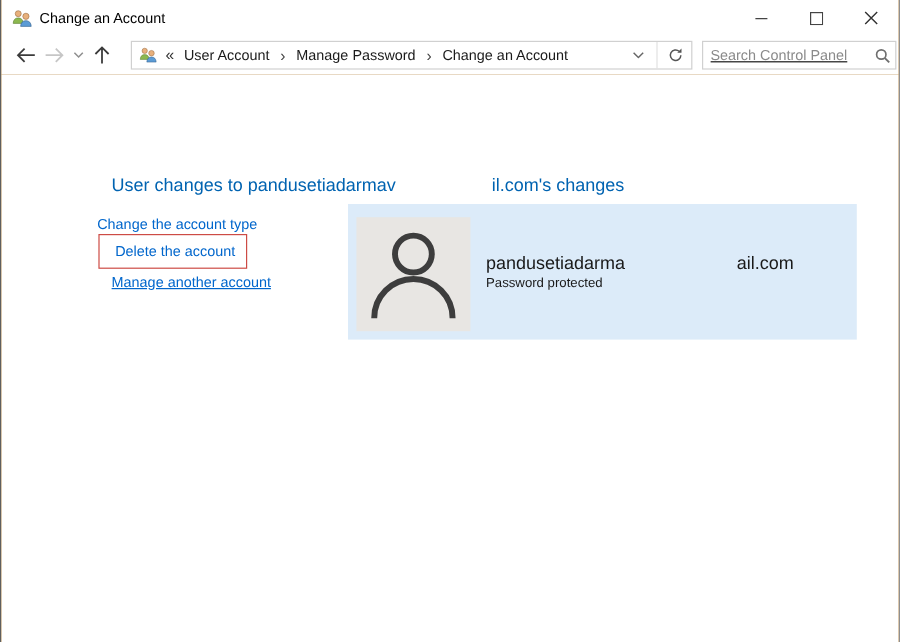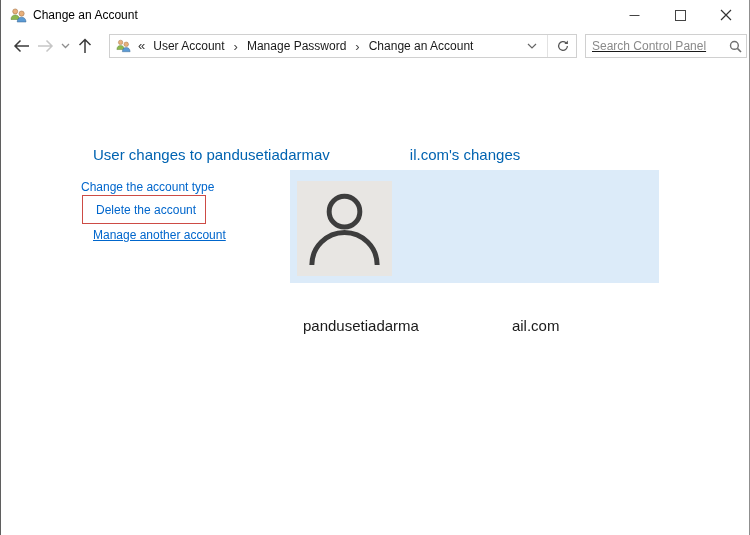--- a/index.html
+++ b/index.html
@@ -77,22 +77,22 @@
 
   .annotation-box {
     position:absolute; left:81px; top:133px;
     border:1px solid #cd4b45; padding:4px 9px 5px 13px;
   }
   .annotation-box .task-link-inner {
     font-size:12px; color:#0066cc; white-space:nowrap; cursor:pointer;
   }
 
   .account-tile {
-    position:absolute; left:289px; top:108px; width:369px; height:113px;
-    background:#dcebf9; display:flex;flex-direction:column;
+    position:absolute; left:289px; top:108px; width:424px; height:113px;
+    background:#dcebf9; display:flex;
   }
   .avatar {
     width:95px; height:95px; margin:11px 0 0 7px; background:#e8e6e3;
     display:flex; align-items:center; justify-content:center; flex-shrink:0;
   }
   .tile-text { margin:41px 0 0 13px; }
   .tile-name { font-size:15px; color:#1a1a1a; white-space:nowrap; }
   .tile-status { font-size:11px; color:#1a1a1a; margin-top:2px; }
 </style>
 </head>
@@ -211,17 +211,18 @@
       <div class="avatar">
         <svg width="95" height="95" viewBox="0 0 96 96">
           <circle cx="48" cy="31" r="15.5" fill="none" stroke="#3d3d3d" stroke-width="5"></circle>
           <path d="M15 85a33 33 0 0 1 66 0" fill="none" stroke="#3d3d3d" stroke-width="5"></path>
         </svg>
       </div>
       <div class="tile-text">
         <div class="tile-name">
           <span>pandusetiadarma</span><span class="spacer name-spacer"></span><span>ail.com</span>
         </div>
+        <div class="tile-status">Password protected</div>
       </div>
     </div>
 
   </div>
 </div>
 
 </body></html>

